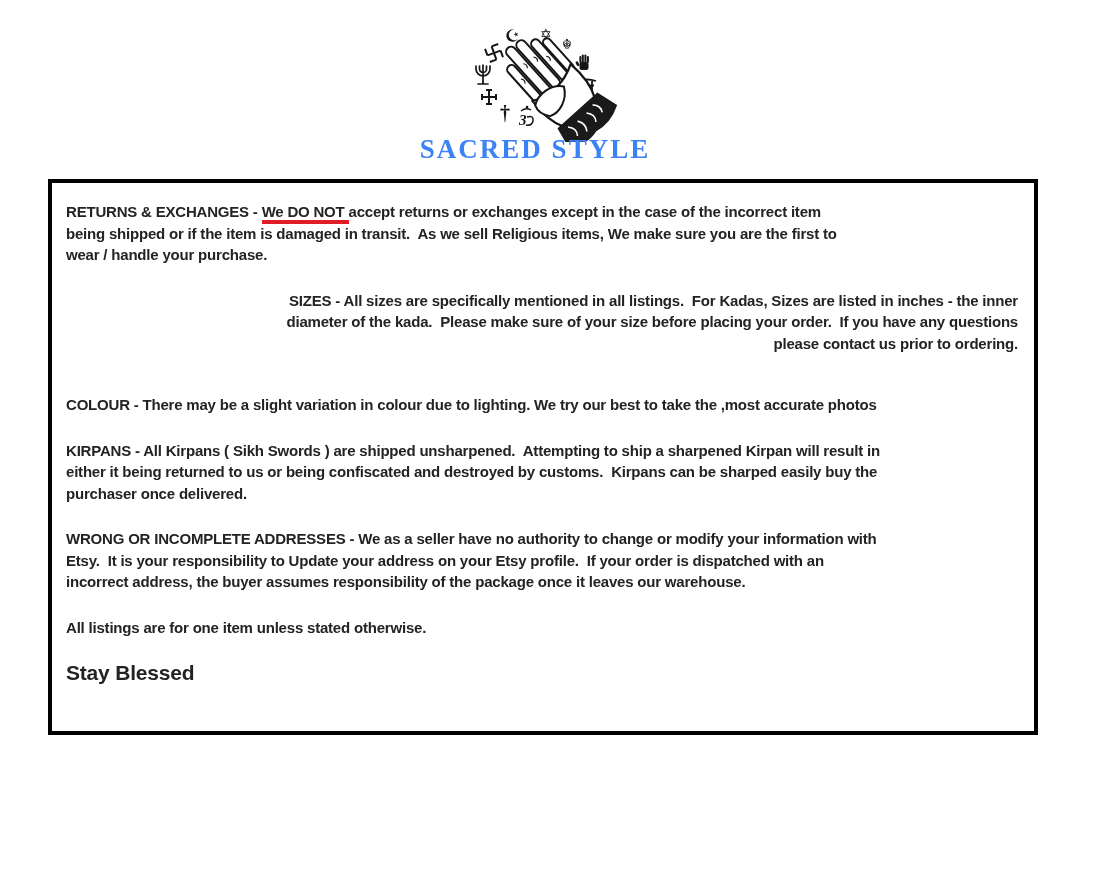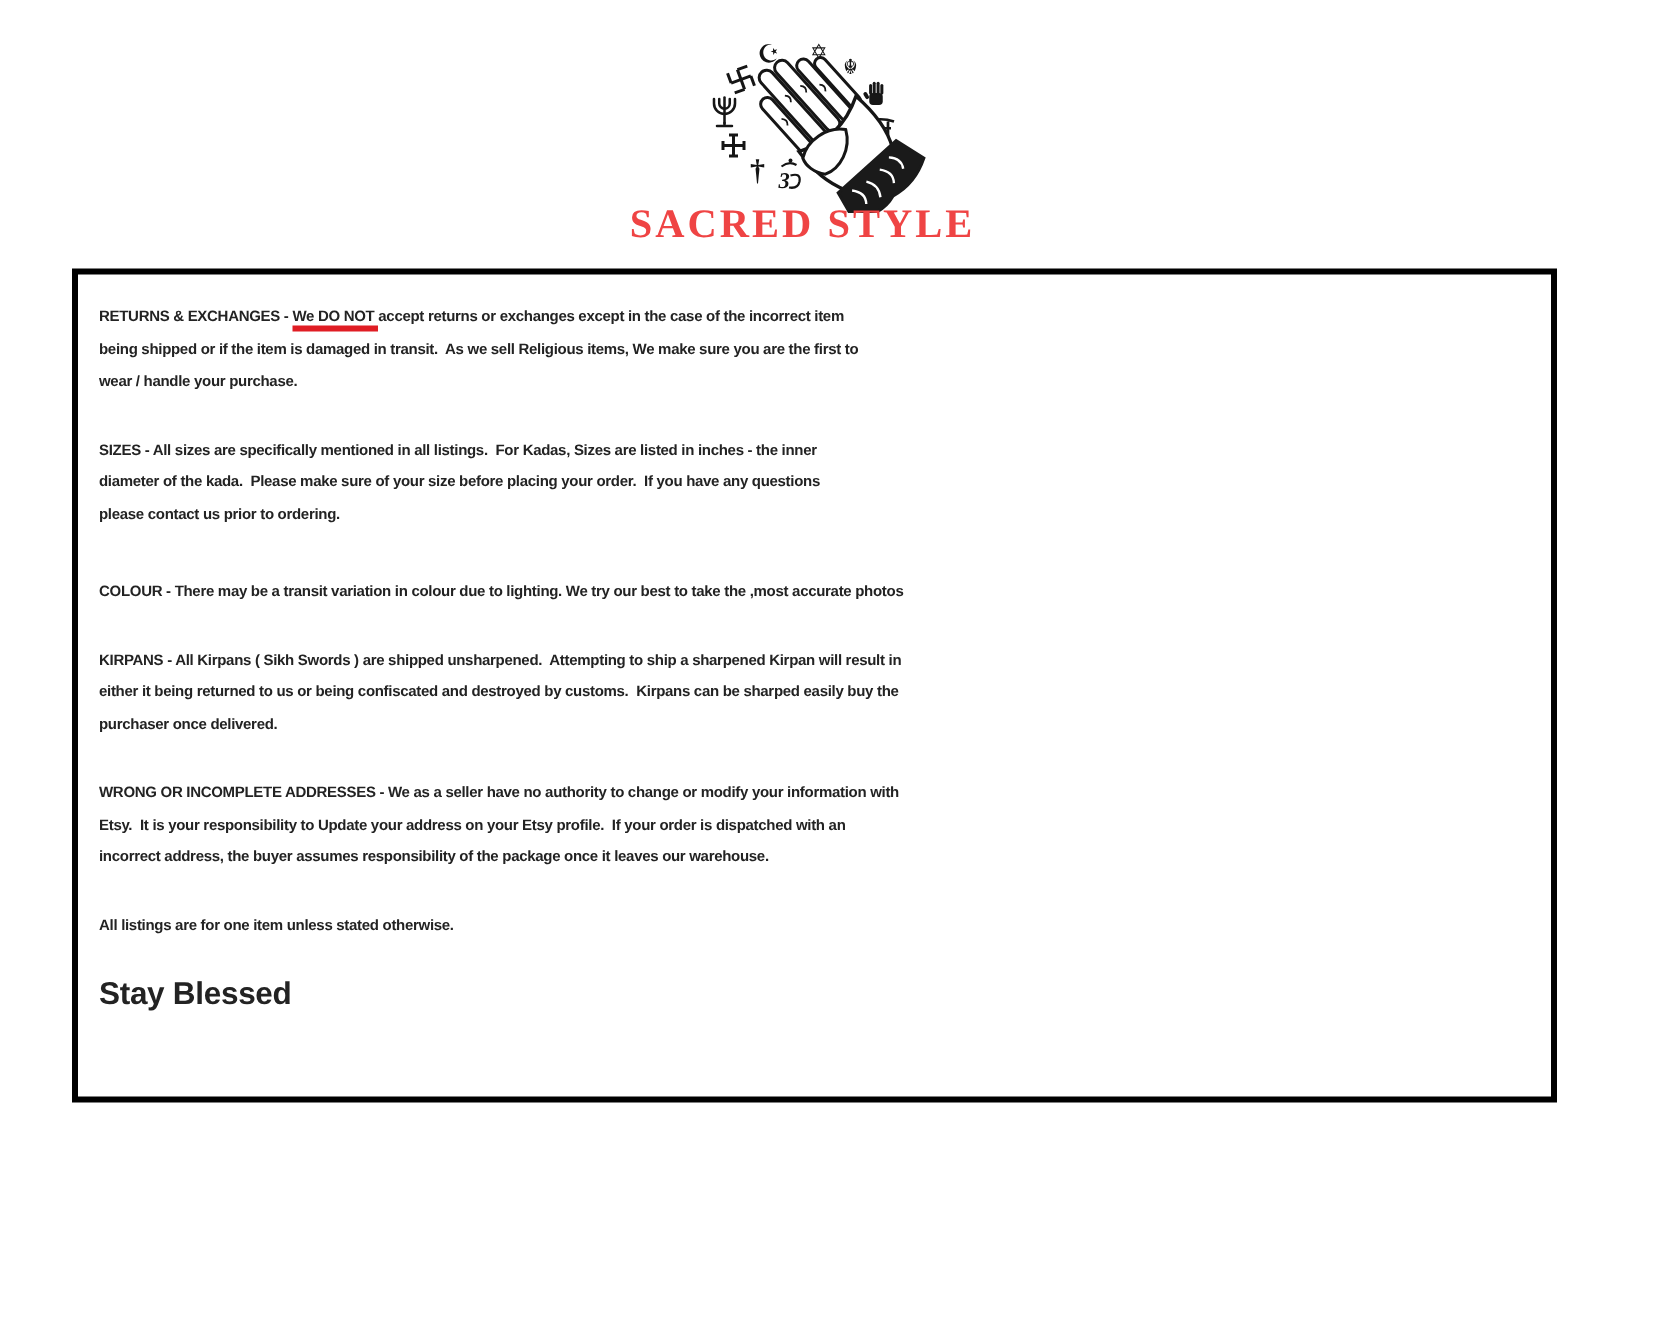--- a/index.html
+++ b/index.html
@@ -15,40 +15,40 @@
     position: absolute; left: 450px; top: 16px;
     width: 200px; height: 126px;
   }
   .brand-title {
     position: absolute; top: 134px; left: 0; width: 1070px;
     text-align: center;
     font-family: "Liberation Serif", serif;
     font-weight: 700;
     font-size: 27px;
     letter-spacing: 2px;
-    color: #ef4444;
+    color: #3b82f6;
   }
   .policy-box {
     position: absolute; left: 48px; top: 179px;
     width: 990px; height: 556px;
     border: 4px solid #000000;
     background: #ffffff;
     padding: 18px 16px 0 14px;
     overflow: hidden;
   }
   .policy-box p {
     margin: 0 0 24px 0;
     font-weight: 700;
-    font-size: 10px;
+    font-size: 15px;
     line-height: 21.5px;
     letter-spacing: -0.2px;
     color: #232323;
     white-space: pre;
   }
-  .policy-box p.gap-lg { margin-bottom: 30px; }
+  .policy-box p.gap-lg { margin-bottom: 40px; text-align: right; }
   .policy-box p.closing { font-size: 21px; margin-bottom: 0; }
   .ul-red { border-bottom: 4px solid #e01d24; }
 </style>
 </head>
 <body>
 
 <div class="logo-wrap">
   <svg viewBox="0 0 200 126" width="200" height="126">
 
     <g transform="translate(44,37) rotate(-20)" stroke="#161616" stroke-width="2" fill="none">
@@ -114,21 +114,21 @@
 <div class="policy-box">
   <p><span>RETURNS &amp; EXCHANGES - </span><span class="ul-red">We DO NOT </span><span>accept returns or exchanges except in the case of the incorrect item
 being shipped or if the item is damaged in transit.  As we sell Religious items, We make sure you are the first to
 wear / handle your purchase.</span></p>
 
 
   <p class="gap-lg"><span>SIZES - All sizes are specifically mentioned in all listings.  For Kadas, Sizes are listed in inches - the inner
 diameter of the kada.  Please make sure of your size before placing your order.  If you have any questions
 please contact us prior to ordering.</span></p>
 
-  <p><span>COLOUR - There may be a transit variation in colour due to lighting. We try our best to take the ,most accurate photos</span></p>
+  <p><span>COLOUR - There may be a slight variation in colour due to lighting. We try our best to take the ,most accurate photos</span></p>
 
   <p><span>KIRPANS - All Kirpans ( Sikh Swords ) are shipped unsharpened.  Attempting to ship a sharpened Kirpan will result in
 either it being returned to us or being confiscated and destroyed by customs.  Kirpans can be sharped easily buy the
 purchaser once delivered.</span></p>
 
   <p><span>WRONG OR INCOMPLETE ADDRESSES - We as a seller have no authority to change or modify your information with
 Etsy.  It is your responsibility to Update your address on your Etsy profile.  If your order is dispatched with an
 incorrect address, the buyer assumes responsibility of the package once it leaves our warehouse.</span></p>
 
   <p><span>All listings are for one item unless stated otherwise.</span></p>

